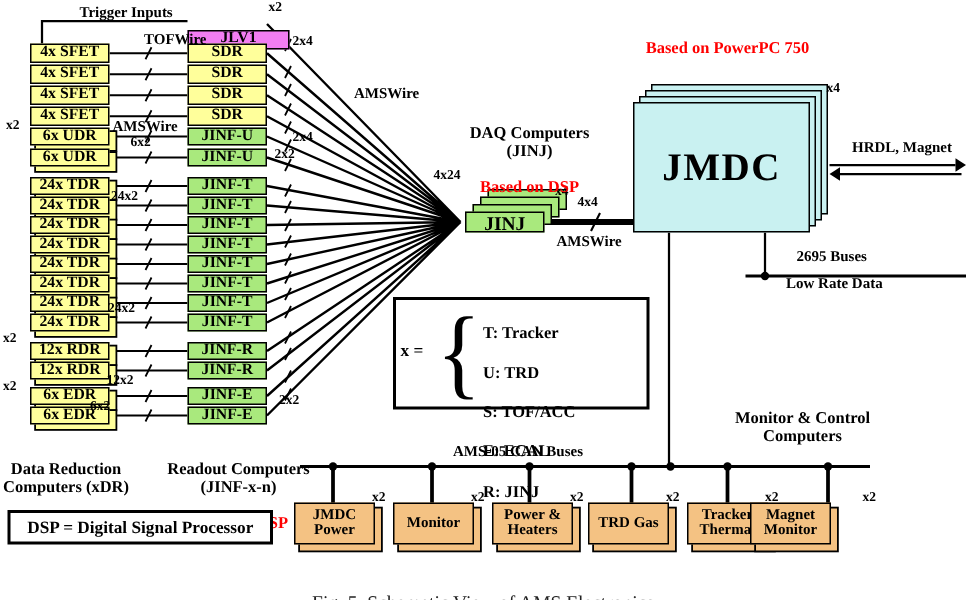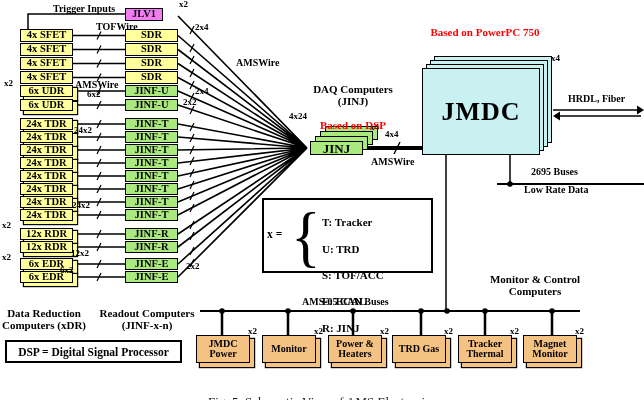--- a/index.html
+++ b/index.html
@@ -70,21 +70,21 @@
       <circle cx="222" cy="311" r="2.8"></circle>
         <circle cx="288" cy="311" r="2.8"></circle>
       <circle cx="353" cy="311" r="2.8"></circle>
         <circle cx="421" cy="311" r="2.8"></circle>
       <circle cx="447" cy="311" r="2.8"></circle>
         <circle cx="485" cy="311" r="2.8"></circle>
       <circle cx="552" cy="311" r="2.8"></circle>
     </g>
   </svg>
 
-  <div class="box magenta h13" style="left:125px;top:8px;width:38px">JLV1</div>
+  <div class="box magenta h13" style="left:125px;top:20px;width:68px">JLV1</div>
 
   <div class="box yellow lb h13" style="top:29px">4x SFET</div>
   <div class="box yellow lb h13" style="top:43px">4x SFET</div>
   <div class="box yellow lb h13" style="top:57px">4x SFET</div>
   <div class="box yellow lb h13" style="top:71px">4x SFET</div>
   <div class="box yellow lb stk" style="top:85px">6x UDR</div>
   <div class="box yellow lb stk" style="top:99px">6x UDR</div>
   <div class="box yellow lb stk" style="top:118px">24x TDR</div>
   <div class="box yellow lb stk" style="top:131px">24x TDR</div>
   <div class="box yellow lb stk" style="top:144px">24x TDR</div>
@@ -128,29 +128,29 @@
   <div class="box cyan jmdc-txt" style="left:422px;top:68px;width:118px;height:87px">JMDC</div>
 
   <div class="box orange mbox" style="left:196px">JMDC
 Power</div>
   <div class="box orange mbox" style="left:262px">Monitor</div>
   <div class="box orange mbox" style="left:392px">TRD Gas</div>
   <div class="box orange mbox" style="left:328px">Power &amp;
 Heaters</div>
   <div class="box orange mbox" style="left:458px">Tracker
 Thermal</div>
-  <div class="box orange mbox" style="left:523px">Magnet
+  <div class="box orange mbox" style="left:500px">Magnet
 Monitor</div>
 
   <div class="lbl" style="left:53px;top:3px">Trigger Inputs</div>
   <div class="lbl" style="left:96px;top:21px">TOFWire</div>
   <div class="lbl" style="left:75px;top:79px">AMSWire</div>
   <div class="lbl" style="left:236px;top:57px">AMSWire</div>
   <div class="lbl" style="left:371px;top:156px">AMSWire</div>
-  <div class="lbl" style="left:568px;top:93px">HRDL, Fiber</div>
+  <div class="lbl" style="left:568px;top:93px">HRDL, Magnet</div>
   <div class="lbl" style="left:531px;top:166px">2695 Buses</div>
   <div class="lbl" style="left:524px;top:184px">Low Rate Data</div>
   <div class="lbl" style="left:302px;top:296px">AMS-05 CAN Buses</div>
 
   <div class="lbl sm" style="left:179px;top:0px">x2</div>
   <div class="lbl sm" style="left:4px;top:79px">x2</div>
   <div class="lbl sm" style="left:2px;top:221px">x2</div>
   <div class="lbl sm" style="left:2px;top:253px">x2</div>
   <div class="lbl sm" style="left:195px;top:23px">2x4</div>
   <div class="lbl sm" style="left:195px;top:87px">2x4</div>
@@ -182,21 +182,21 @@
   </div>
   <div class="lbl hd" style="left:467px;top:261px;width:136px">
     <div>Monitor &amp; Control
 Computers</div>
   </div>
   <div class="lbl hd" style="left:0px;top:295px;width:88px">
     <div>Data Reduction
 Computers (xDR)</div>
     <div class="red">Based on DSP</div>
   </div>
-  <div class="lbl hd" style="left:92px;top:295px;width:110px">
+  <div class="lbl hd" style="left:104px;top:295px;width:110px">
     <div>Readout Computers
 (JINF-x-n)</div>
     <div class="red">Based on DSP</div>
   </div>
 
   <div class="legend-box"></div>
   <div class="lbl" style="left:267px;top:228px;font-size:11.5px">x =</div>
   <div class="brace">{</div>
   <div class="lbl" style="left:322px;top:203px;font-size:11px;line-height:13.2px">
     <div>T: Tracker</div>

